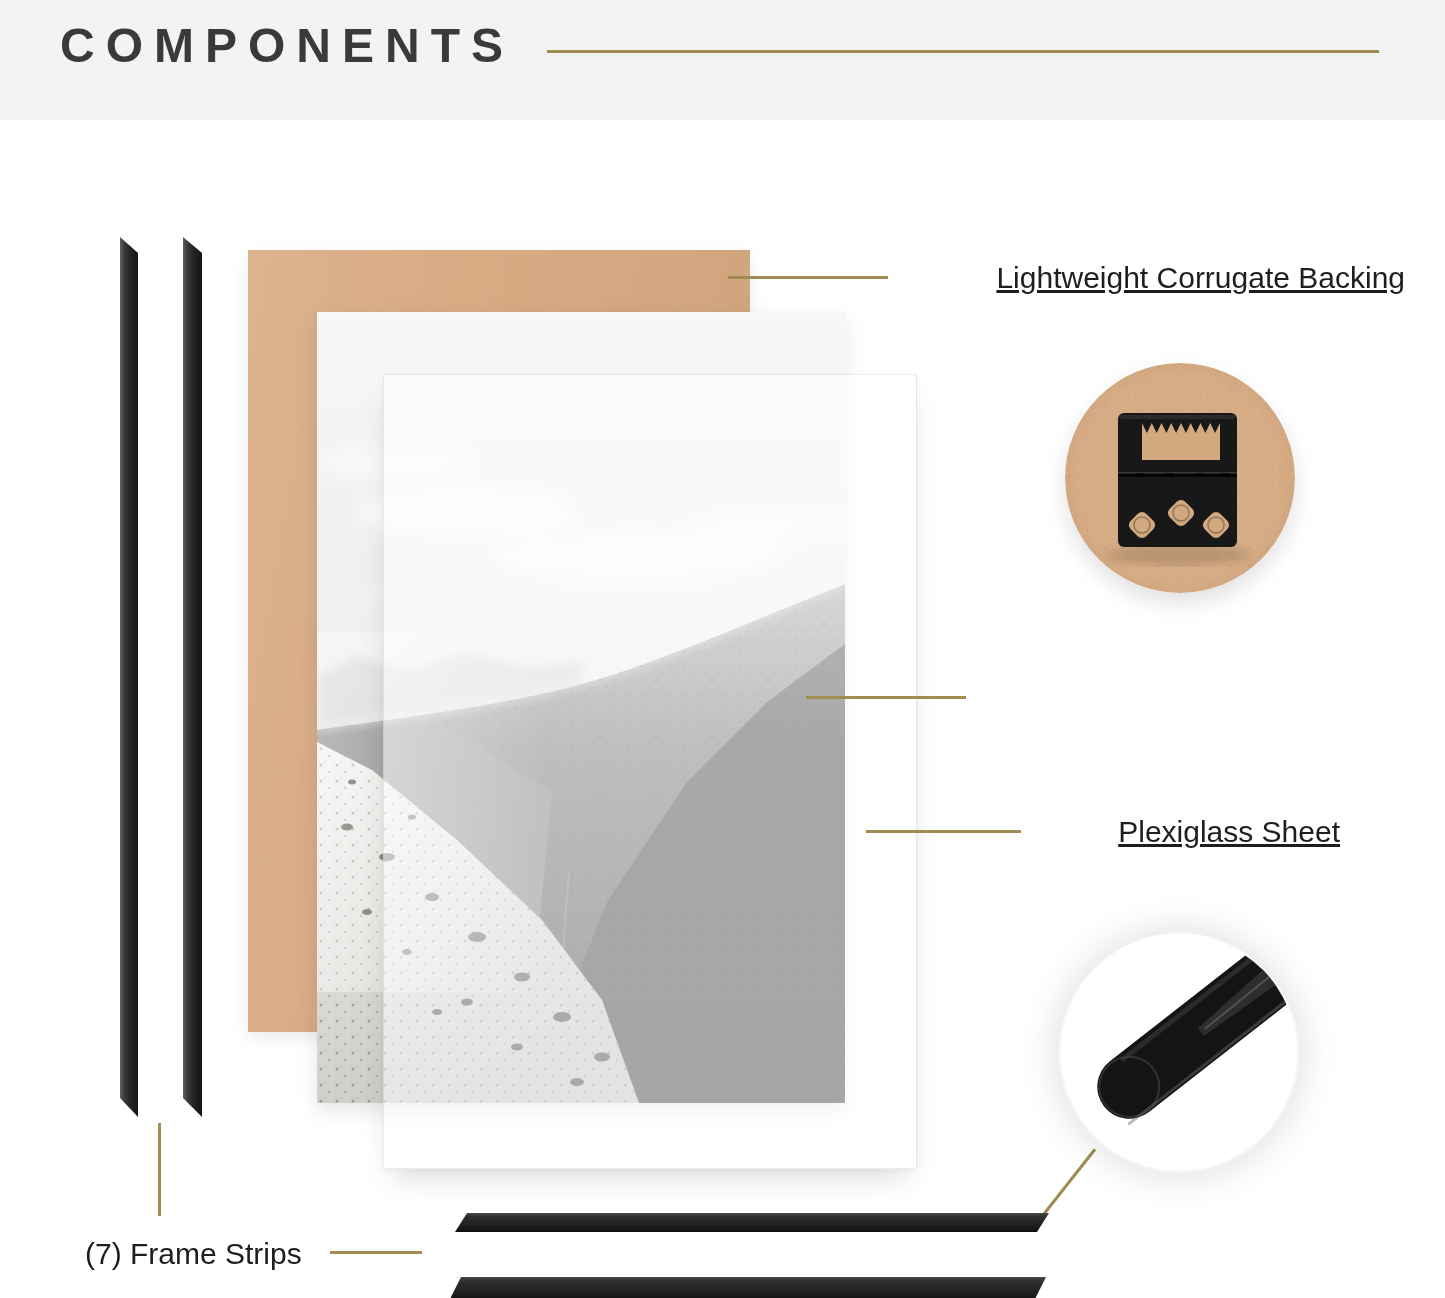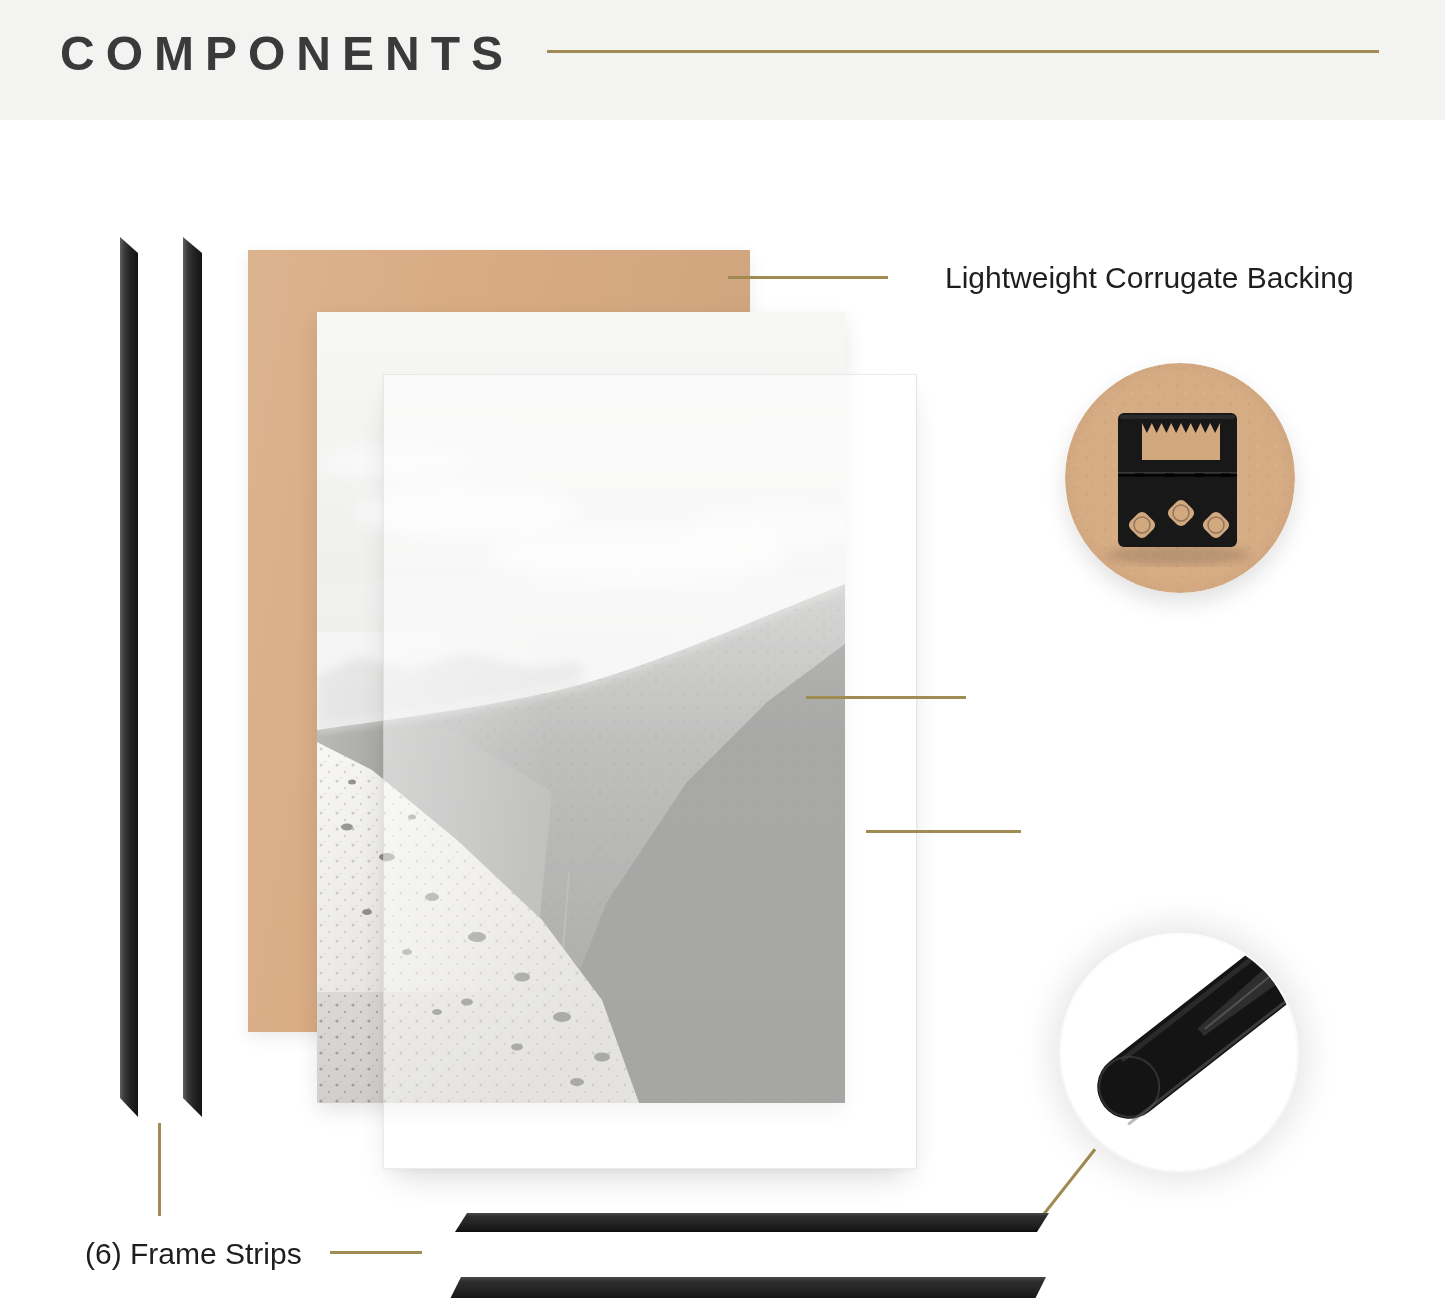--- a/index.html
+++ b/index.html
@@ -3,21 +3,21 @@
 <meta charset="utf-8">
 <style>
   html,body{margin:0;padding:0;background:#ffffff;}
   #canvas{
     position:relative;width:1445px;height:1298px;overflow:hidden;background:#ffffff;
     font-family:"Liberation Sans","DejaVu Sans",sans-serif;
   }
   
   .header-band{position:absolute;left:0;top:0;width:1445px;height:120px;background:var(--color-header_bg,#f3f3f2);}
   .page-title{
-    position:absolute;left:60px;top:26px;font-size:48px;font-weight:bold;
+    position:absolute;left:60px;top:18px;font-size:48px;font-weight:bold;
     letter-spacing:11px;color:var(--color-title,#3a3a3a);
   }
   .title-rule{position:absolute;left:547px;top:50px;width:832px;height:3px;background:var(--color-accent_gold,#a08c52);}
 
   
   .kraft-sheet{
     position:absolute;left:248px;top:250px;width:502px;height:782px;
     background:
       linear-gradient(100deg, rgba(255,255,255,0.10) 0%, rgba(255,255,255,0) 35%, rgba(0,0,0,0.05) 100%),
       var(--color-kraft,#d8ab83);
@@ -57,21 +57,21 @@
   .gline.v{width:3px;height:93px;}
   .line-backing{left:728px;top:276px;width:160px;}
   .line-art{left:806px;top:696px;width:160px;}
   .line-plexi{left:866px;top:830px;width:155px;}
   .line-strips-h{left:330px;top:1251px;width:92px;}
   .line-strips-v{left:158px;top:1123px;}
   .line-profile{left:1038px;top:1220px;width:92px;transform:rotate(-51.7deg);transform-origin:0 50%;}
 
   
   .callout{position:absolute;color:var(--color-text_dark,#1e1e1e);font-size:30px;line-height:36px;}
-  .callout.center{text-align:left;}
+  .callout.center{text-align:right;text-decoration:underline;}
   .label-backing{left:945px;top:260px;width:460px;}
   .label-art{left:985px;top:681px;width:390px;}
   .label-plexi{left:1020px;top:814px;width:320px;}
   .label-strips{left:85px;top:1236px;width:300px;}
 
   
   .inset{position:absolute;border-radius:50%;}
   .inset-hanger{left:1065px;top:363px;width:230px;height:230px;box-shadow:0 10px 22px rgba(0,0,0,0.12);}
   .inset-profile{
     left:1059px;top:933px;width:240px;height:240px;background:#ffffff;
@@ -184,21 +184,22 @@
   <div class="gline line-backing"></div>
   <div class="gline line-art"></div>
   <div class="gline line-plexi"></div>
   <div class="gline v line-strips-v"></div>
   <div class="gline line-strips-h"></div>
   <div class="gline line-profile"></div>
 
   <div class="callout center label-backing">
     <div>Lightweight Corrugate Backing</div>
   </div>
-  <div class="callout label-strips">(6) Frame Strips</div>
+  <div class="callout center label-plexi">Plexiglass Sheet</div>
+  <div class="callout label-strips">(7) Frame Strips</div>
 
   <div class="inset inset-hanger">
     <svg width="230" height="230" viewBox="0 0 230 230">
       <defs>
         <pattern id="kdots" width="18" height="18" patternUnits="userSpaceOnUse">
           <circle cx="4" cy="5" r="1.2" fill="#c49a72"></circle>
             <circle cx="13" cy="12" r="1" fill="#e6c09a"></circle>
             <circle cx="9" cy="16" r="0.9" fill="#c8a078"></circle>
         </pattern>
         <filter id="sblur">

